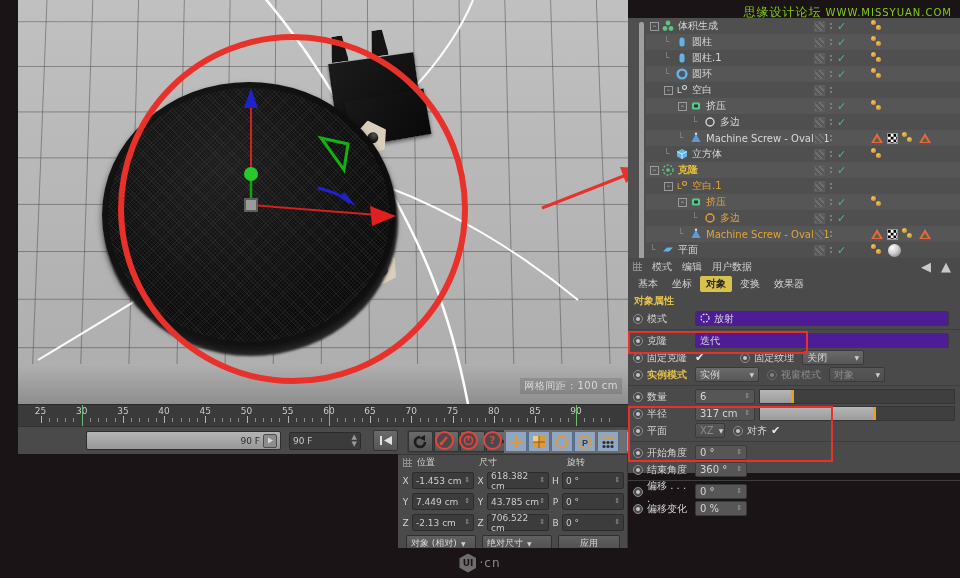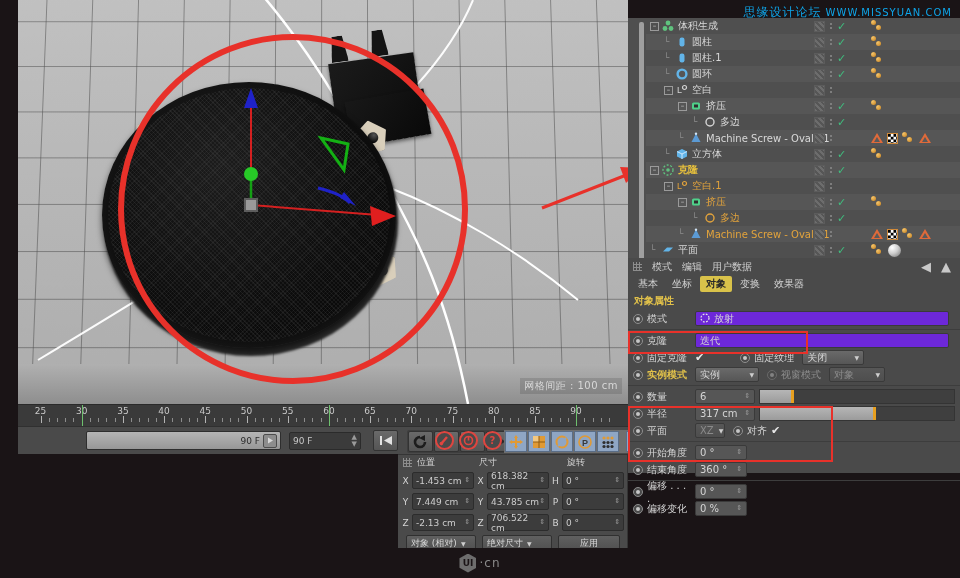--- a/index.html
+++ b/index.html
@@ -149,34 +149,34 @@
   .at-sec{ font-size:10px; color:#e0c04a; font-weight:bold; padding:2px 6px; }
   .at-row{ height:17px; display:flex; align-items:center; gap:4px; padding:0 5px; }
   .radio{ width:10px; height:10px; border-radius:50%; border:1px solid #8e8e8e; background:#4a4a4a;
      display:flex; align-items:center; justify-content:center; flex:0 0 auto;}
   .radio i{ width:4px; height:4px; border-radius:50%; background:#c6c6c6; }
   .at-lbl{ font-size:10px; color:#d4d4d4; width:44px; flex:0 0 auto; }
   .at-lbl.yellow{ color:#e0c04a; font-weight:bold; }
   .at-lbl.dim{ color:#8d8d8d; }
   .at-field{ background:#565656; border:1px solid #3a3a3a; border-radius:2px; height:15px;
      display:flex; align-items:center; padding:0 4px; font-size:10px; color:#d5d5d5; gap:4px; }
-  .at-field.flat{ background:#6d28d9; }
+  .at-field.flat{ background:#4c1d95; }
   .at-drop{ background:linear-gradient(#6a6a6a,#565656); border:1px solid #3a3a3a; border-radius:2px;
      height:15px; display:flex; align-items:center; padding:0 4px; font-size:10px; color:#d5d5d5; gap:5px; }
   .at-drop.dim{ color:#8b8b8b; background:linear-gradient(#575757,#4e4e4e); }
   .caret{ font-size:6px; color:#cfcfcf; }
   .slider-tr{ flex:1; height:15px; background:#3f3f3f; border:1px solid #343434; position:relative; }
   .slider-fill{ position:absolute; left:0; top:0; bottom:0; background:linear-gradient(#b6b6b6,#9b9b9b); }
   .slider-knob{ position:absolute; top:0; bottom:0; width:3px; background:#e8a020; }
   .tick-mark{ color:#e8e8e8; font-size:11px; font-weight:bold; }
   .at-divider{ height:1px; background:#3d3d3d; margin:2px 0; }
   
   .redbox{ position:absolute; border:2px solid #e8312a; pointer-events:none; }
   
-  #wm{ position:absolute; right:8px; top:4px; font-size:12px; color:#0ea5e9; letter-spacing:1px;
+  #wm{ position:absolute; right:8px; top:4px; font-size:12px; color:#84cc16; letter-spacing:1px;
     font-family:"DejaVu Sans","Liberation Sans",sans-serif; white-space:nowrap; }
   #wm .site{ font-size:10px; margin-left:4px; }
   #uicn{ position:absolute; left:0; top:548px; width:960px; height:30px; background:#1a1416;
     display:flex; align-items:center; justify-content:center; gap:3px; }
   .hexlogo{ width:17px; height:19px; background:#6d6d6d;
      clip-path:polygon(50% 0,100% 25%,100% 75%,50% 100%,0 75%,0 25%);
      display:flex; align-items:center; justify-content:center; color:#1a1416; font-size:9px; font-weight:bold;}
   #uicn .cn{ color:#8a8a8a; font-size:12px; letter-spacing:1px; }
   .leftgut{ position:absolute; left:0; top:0; width:18px; height:548px; background:#1a1416; }
   .scrollv{ position:absolute; left:11px; top:4px; width:5px; height:300px; background:#9f9f9f; border-radius:2px;}

